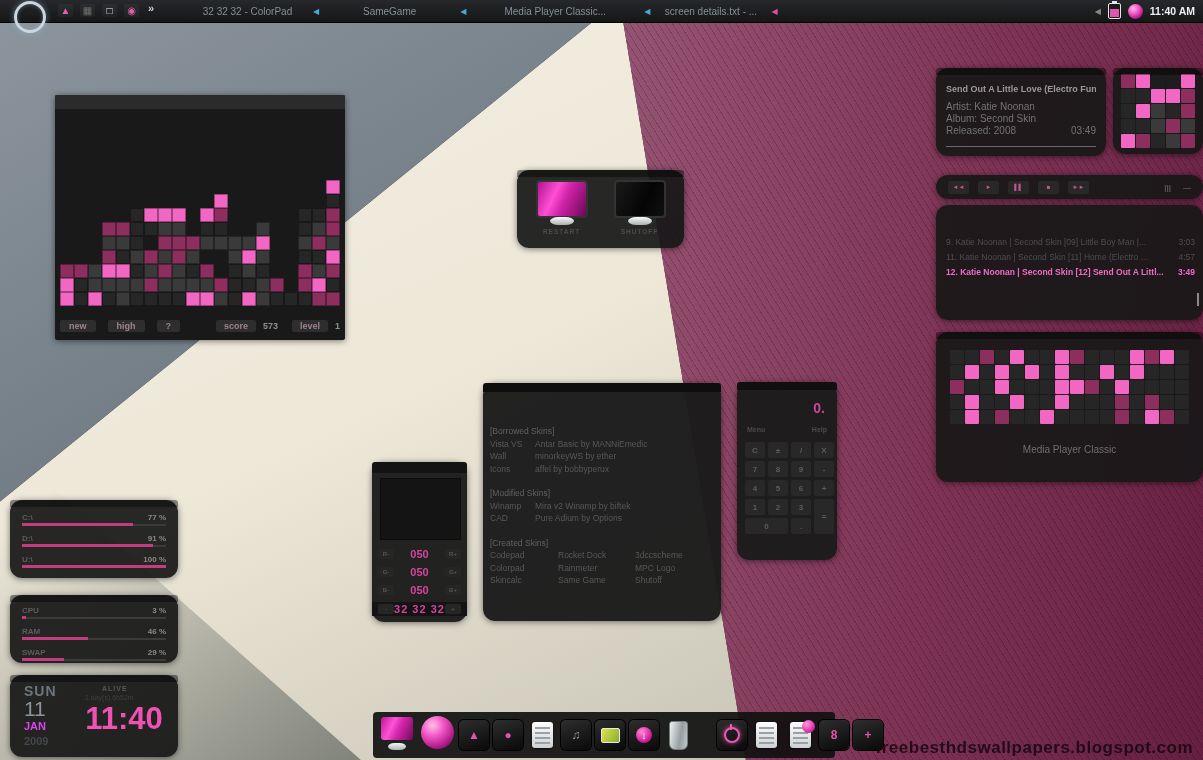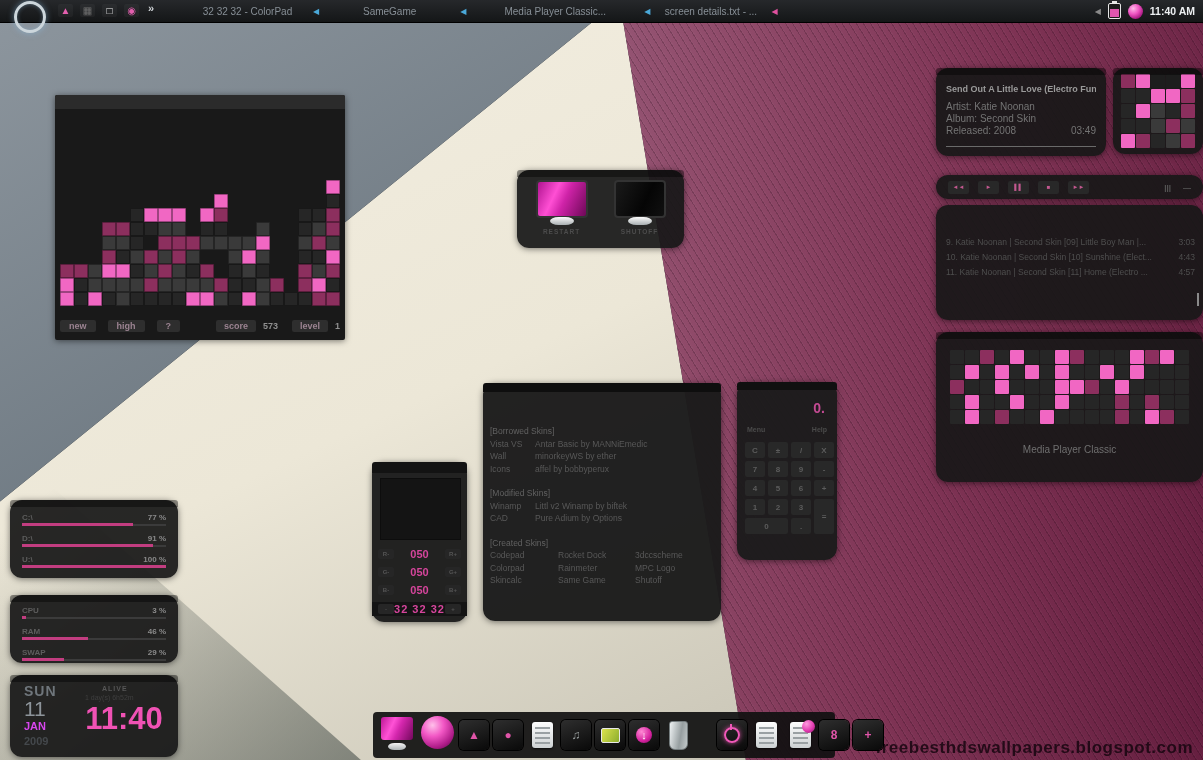--- a/index.html
+++ b/index.html
@@ -475,26 +475,26 @@
     </span>
 </div>
 
 <div class="widget playlist">
   <div id="pl-rows">
       <div class="pl-row">
         <span class="pl-text">9. Katie Noonan | Second Skin [09] Little Boy Man |...</span>
         <span class="pl-time">3:03</span>
       </div>
       <div class="pl-row">
-        <span class="pl-text">10. Katie Noonan | Second Skin [10] Sunshine (Elect...</span>
-        <span class="pl-time">4:43</span>
-      </div>
-      <div class="pl-row">
         <span class="pl-text">11. Katie Noonan | Second Skin [11] Home (Electro ...</span>
         <span class="pl-time">4:57</span>
+      </div>
+      <div class="pl-row active">
+        <span class="pl-text">12. Katie Noonan | Second Skin [12] Send Out A Littl...</span>
+        <span class="pl-time">3:49</span>
       </div>
     </div>
   <div class="pl-scroll"></div>
 </div>
 
 <div class="widget strip mpcw">
   <div class="mpc-grid-wrap tile-grid" id="mpc-grid" style="grid-template-columns: repeat(16, 14px);">
       <div class="cell" style="background: rgb(38, 38, 38);"></div>
       <div class="cell" style="background: rgb(38, 38, 38);"></div>
       <div class="cell" style="background: rgb(140, 47, 94);"></div>
@@ -688,21 +688,21 @@
         <span>Wall</span>
         <span>minorkeyWS by ether</span>
       </div>
       <div class="npd-row c2">
         <span>Icons</span>
         <span>affel by bobbyperux</span>
       </div>
       <div class="npd-h">[Modified Skins]</div>
       <div class="npd-row c2">
         <span>Winamp</span>
-        <span>Littl v2 Winamp by biftek</span>
+        <span>Mira v2 Winamp by biftek</span>
       </div>
       <div class="npd-row c2">
         <span>CAD</span>
         <span>Pure Adium by Options</span>
       </div>
       <div class="npd-h">[Created Skins]</div>
       <div class="npd-row c3">
         <span>Codepad</span>
         <span>Rocket Dock</span>
         <span>3dccscheme</span>

